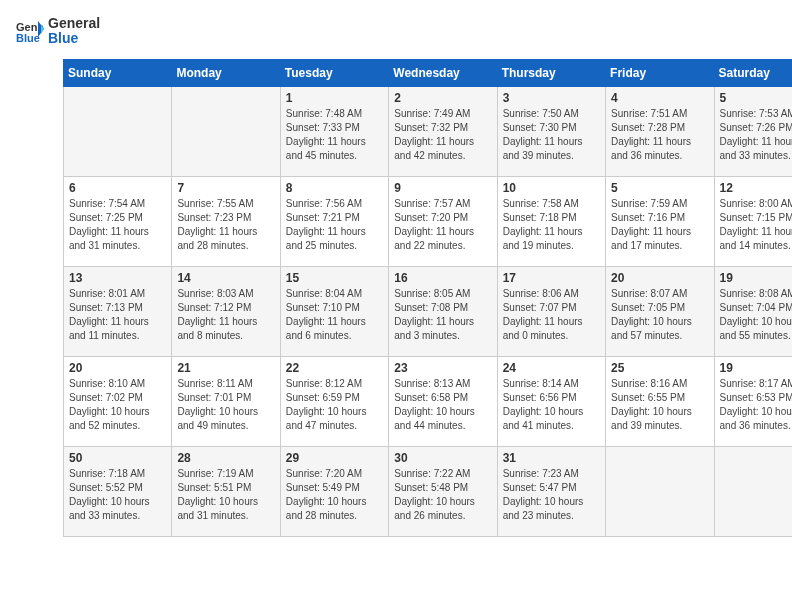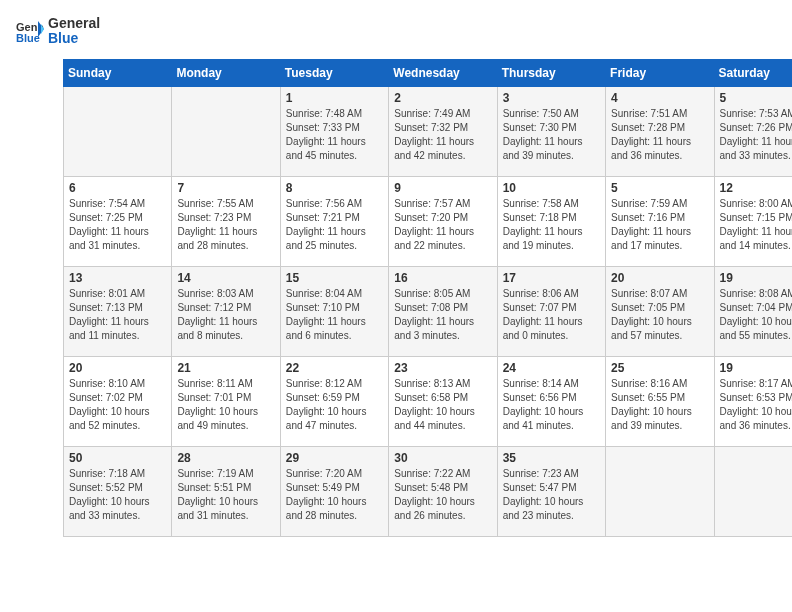--- a/index.html
+++ b/index.html
@@ -247,20 +247,20 @@
         </td>
         <td>
           <span class="day-num">29</span>
           <div class="cell-content">Sunrise: 7:20 AM<br>Sunset: 5:49 PM<br>Daylight: 10 hours and 28 minutes.</div>
         </td>
         <td>
           <span class="day-num">30</span>
           <div class="cell-content">Sunrise: 7:22 AM<br>Sunset: 5:48 PM<br>Daylight: 10 hours and 26 minutes.</div>
         </td>
         <td>
-          <span class="day-num">35</span>
+          <span class="day-num">31</span>
           <div class="cell-content">Sunrise: 7:23 AM<br>Sunset: 5:47 PM<br>Daylight: 10 hours and 23 minutes.</div>
         </td>
         <td class="empty"></td>
         <td class="empty"></td>
       </tr>
     </tbody>
 </table>
 
 </body></html>

